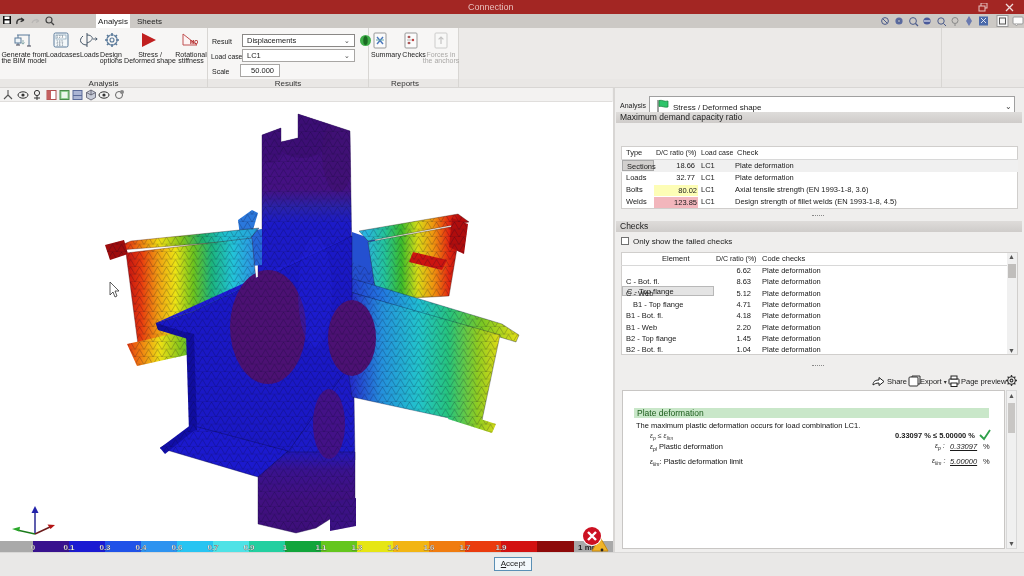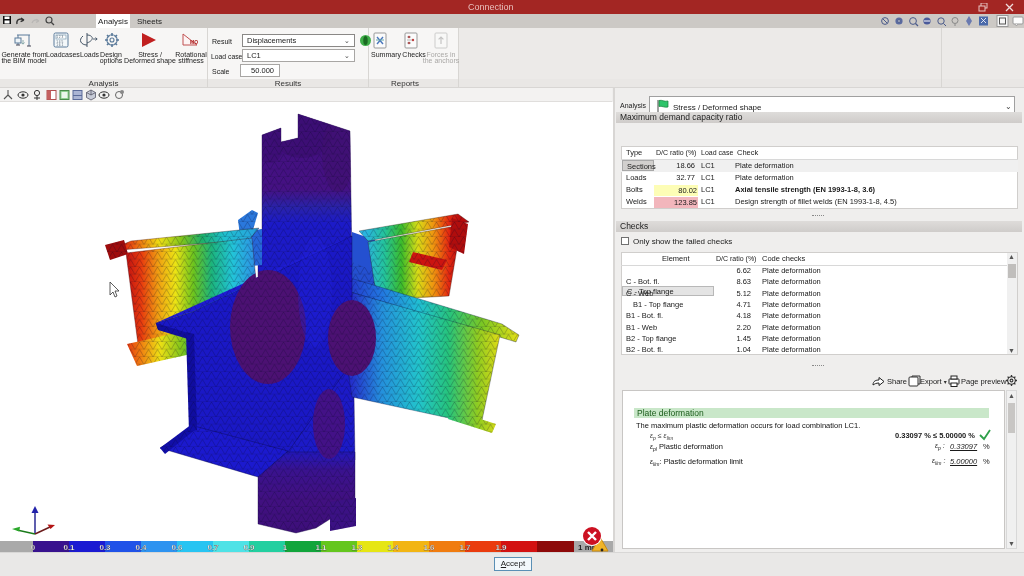--- a/index.html
+++ b/index.html
@@ -266,21 +266,21 @@
   <div class="trow" style="top:25px;">
       <span style="position:absolute;left:5px;">Loads</span>
       <span style="position:absolute;left:44px;width:30px;text-align:right;">32.77</span>
       <span style="position:absolute;left:80px;">LC1</span>
       <span style="position:absolute;left:114px;">Plate deformation</span>
     </div>
   <div class="trow" style="top:37px;">
       <span style="position:absolute;left:5px;">Bolts</span>
       <span style="position:absolute;left:33px;top:0.5px;width:44px;height:11px;background:#fdfdb6;text-align:right;padding-right:1px;line-height:11px;">80.02</span>
       <span style="position:absolute;left:80px;">LC1</span>
-      <span style="position:absolute;left:114px;font-weight:bold;">Axial tensile strength (EN 1993-1-8, 3.6)</span>
+      <span style="position:absolute;left:114px;">Axial tensile strength (EN 1993-1-8, 3.6)</span>
     </div>
   <div class="trow" style="top:49px;">
       <span style="position:absolute;left:5px;">Welds</span>
       <span style="position:absolute;left:33px;top:0.5px;width:44px;height:11px;background:#f2b6bc;text-align:right;padding-right:1px;line-height:11px;">123.85</span>
       <span style="position:absolute;left:80px;">LC1</span>
       <span style="position:absolute;left:114px;">Design strength of fillet welds (EN 1993-1-8, 4.5)</span>
     </div>
 </div>
 <div class="abs" style="left:812px;top:215px;width:12px;height:2px;border-top:1px dotted #888;"></div>
 

